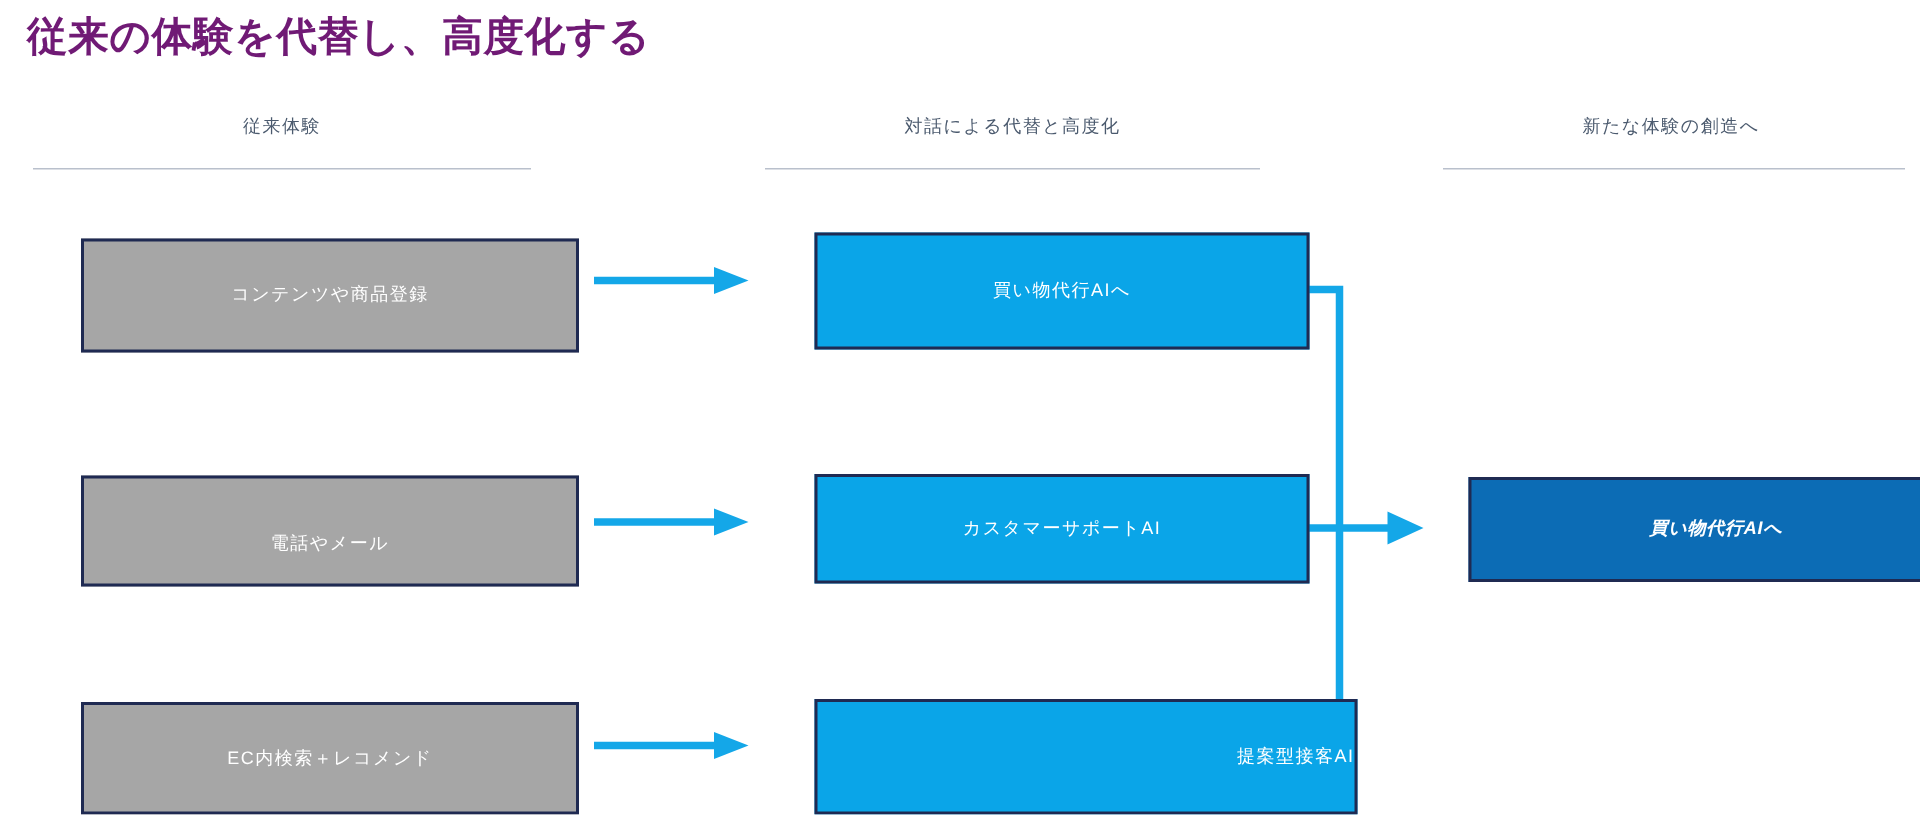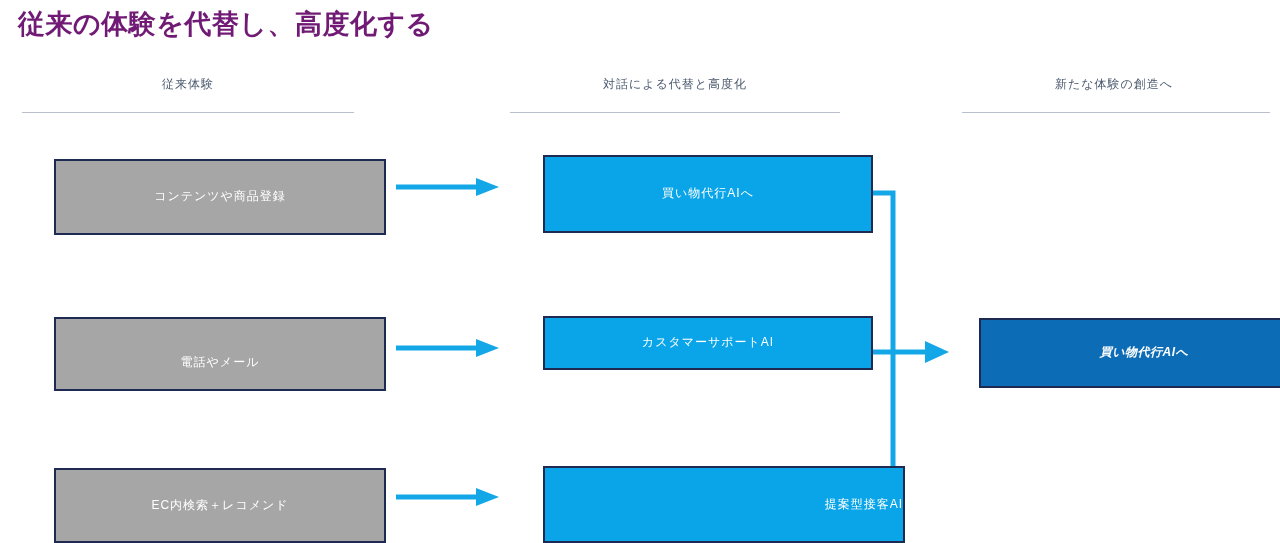--- a/index.html
+++ b/index.html
@@ -79,21 +79,21 @@
     letter-spacing: 0.5px;
   }
 
   
   #legacy-0 { left: 22px; top: 159px; width: 332px; height: 76px; }
   #legacy-1 { left: 22px; top: 317px; width: 332px; height: 74px; }
   #legacy-2 { left: 22px; top: 468px; width: 332px; height: 75px; }
 
   
   #ai-0 { left: 511px; top: 155px; width: 330px; height: 78px; }
-  #ai-1 { left: 511px; top: 316px; width: 330px; height: 54px; }
+  #ai-1 { left: 511px; top: 316px; width: 330px; height: 73px; }
   #ai-2 { left: 511px; top: 466px; width: 362px; height: 77px; justify-content: flex-end; }
 
   
   #target-0 { left: 947px; top: 318px; width: 330px; height: 70px; font-style: italic; }
 
   
   #connector-layer {
     position: absolute;
     left: 0;
     top: 0;

